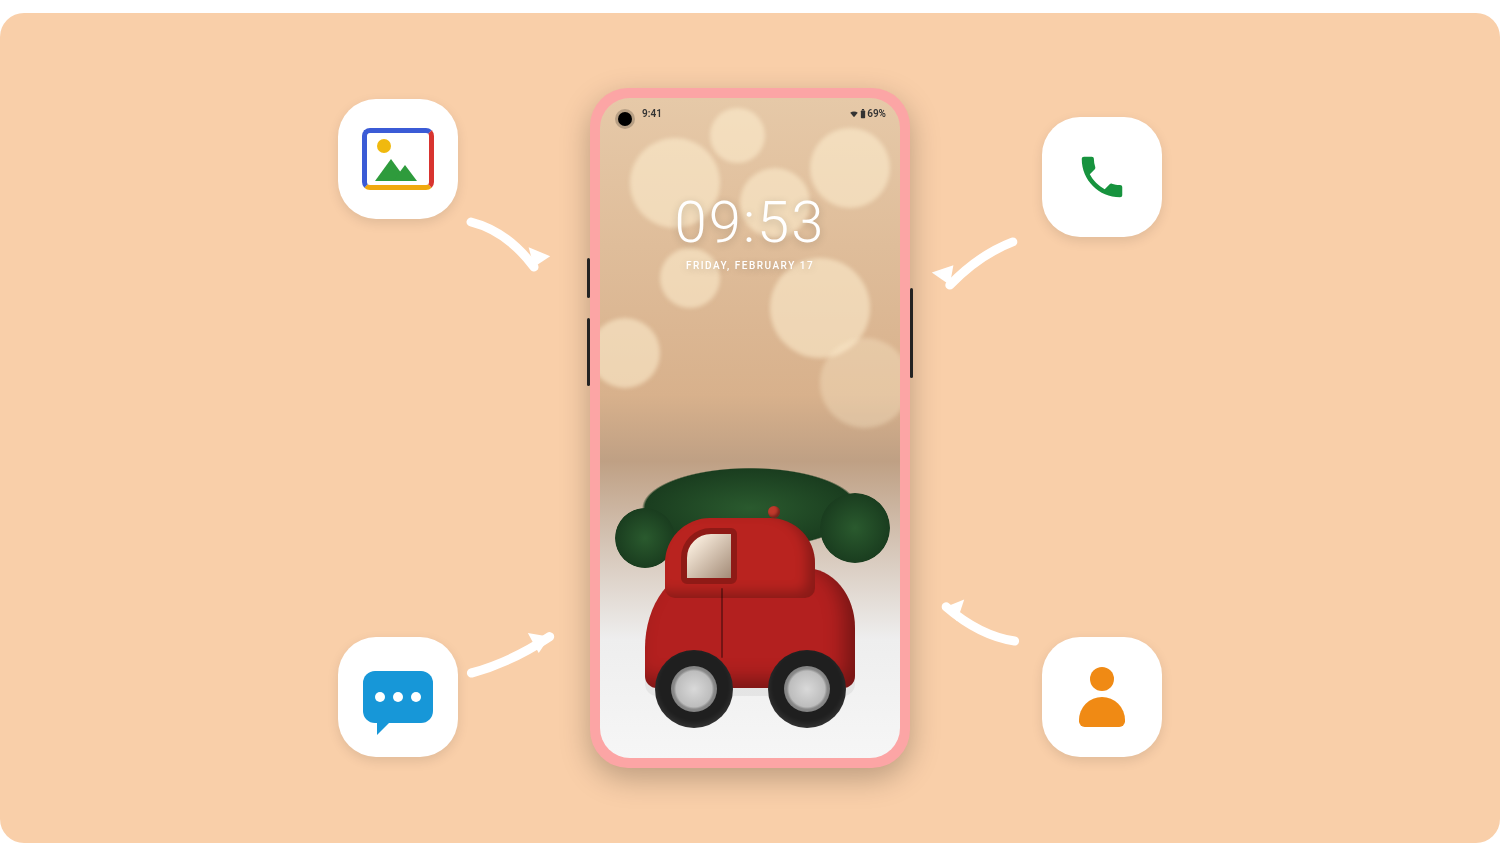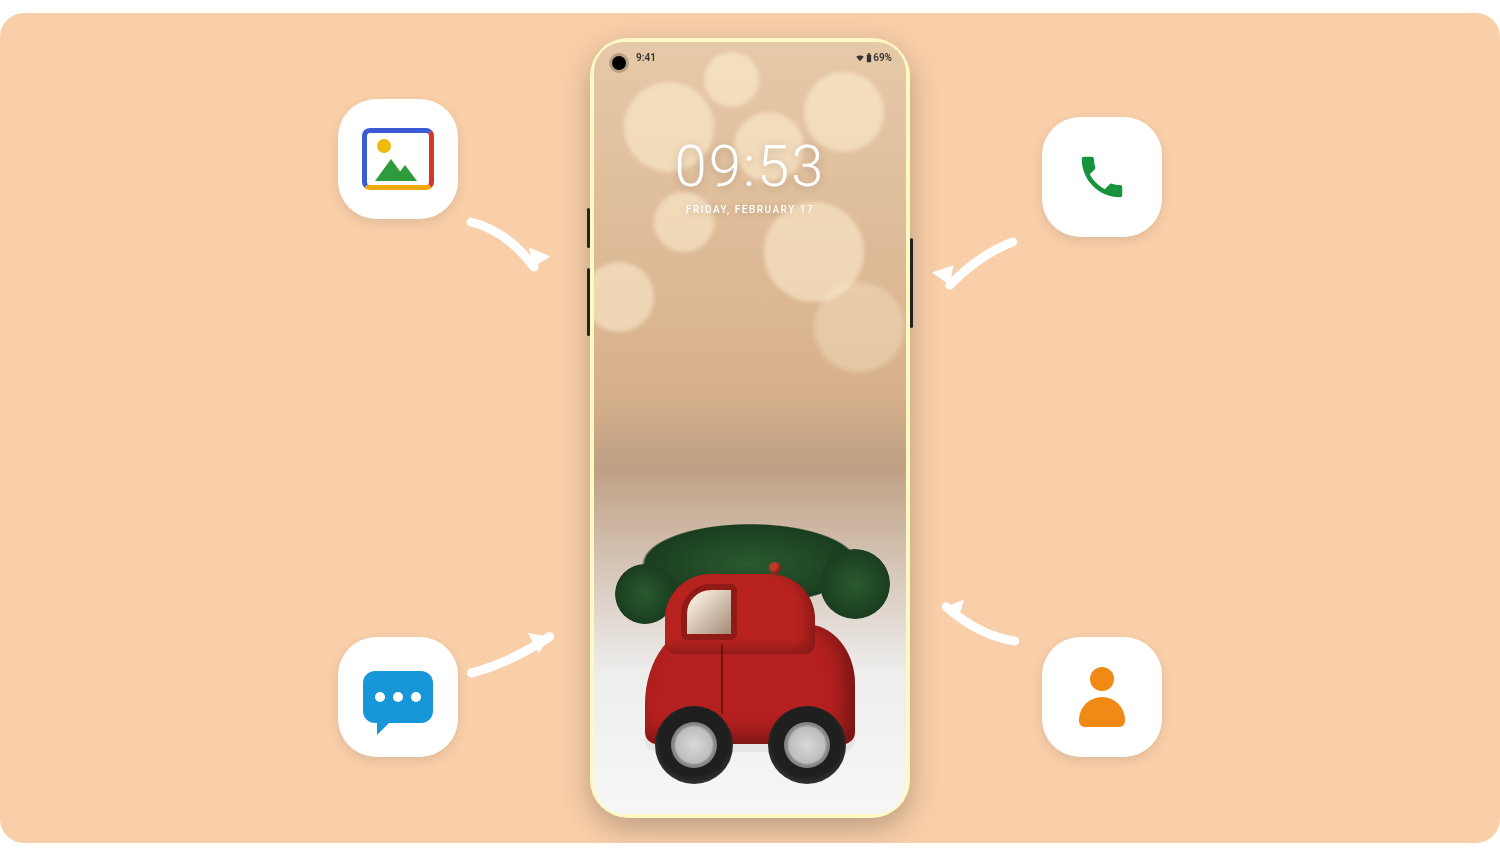--- a/index.html
+++ b/index.html
@@ -21,25 +21,25 @@
   overflow: hidden;
 }
 
 
 .phone {
   position: absolute;
   left: 50%;
   top: 50%;
   transform: translate(-50%, -50%);
   width: 320px;
-  height: 780px;
-  background: #fef9c3;
+  height: 680px;
+  background: #fca5a5;
   border-radius: 38px;
   box-shadow: 0 10px 30px rgba(0,0,0,0.25);
-  padding: 4px;
+  padding: 10px;
 }
 .phone .side-btn { position:absolute; background:#222; border-radius:2px; }
 .phone .side-btn.left1 { left:-3px; top:170px; width:3px; height:40px; }
 .phone .side-btn.left2 { left:-3px; top:230px; width:3px; height:68px; }
 .phone .side-btn.right1 { right:-3px; top:200px; width:3px; height:90px; }
 .screen {
   width: 100%; height: 100%;
   border-radius: 30px;
   overflow: hidden;
   position: relative;

